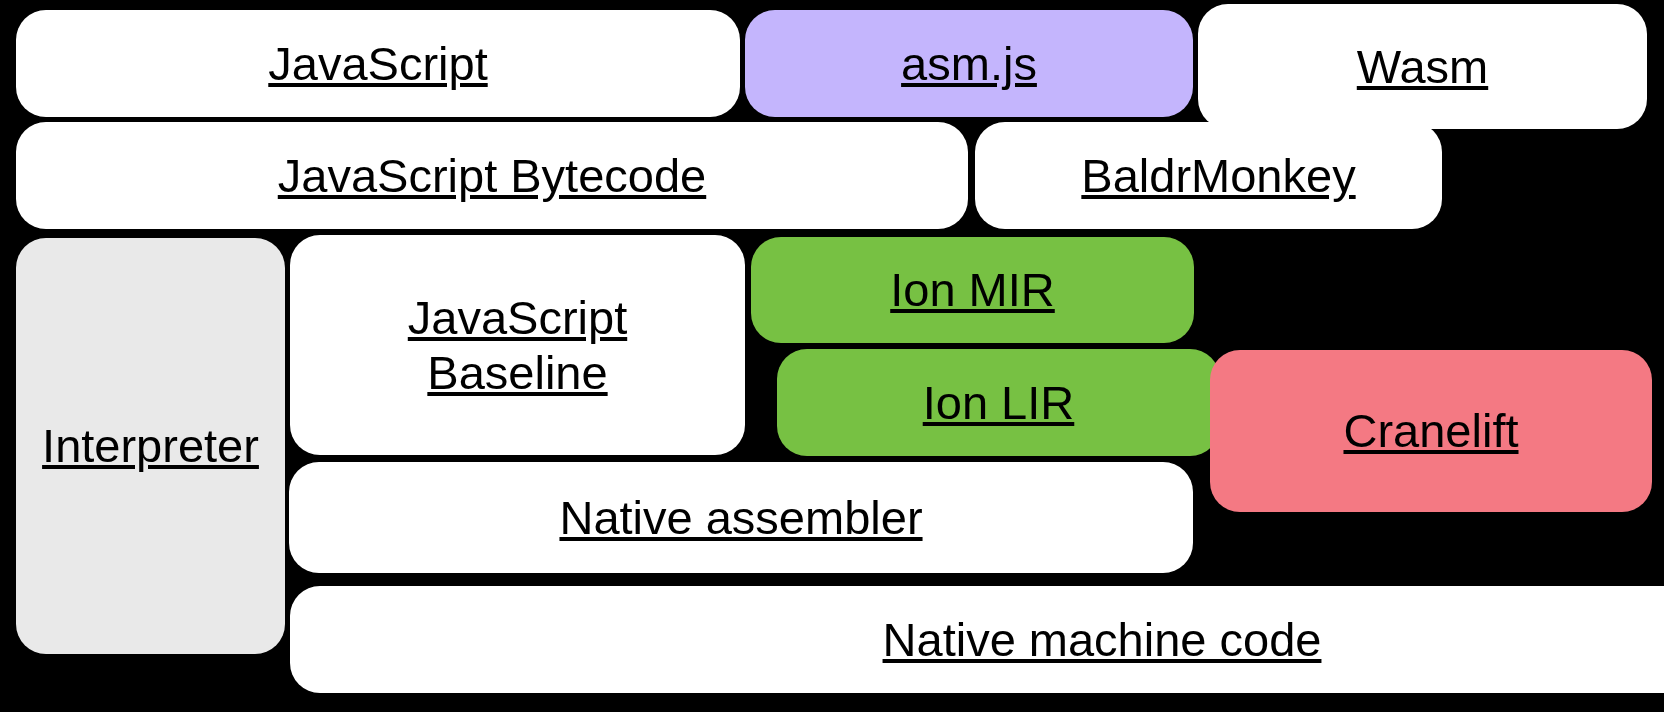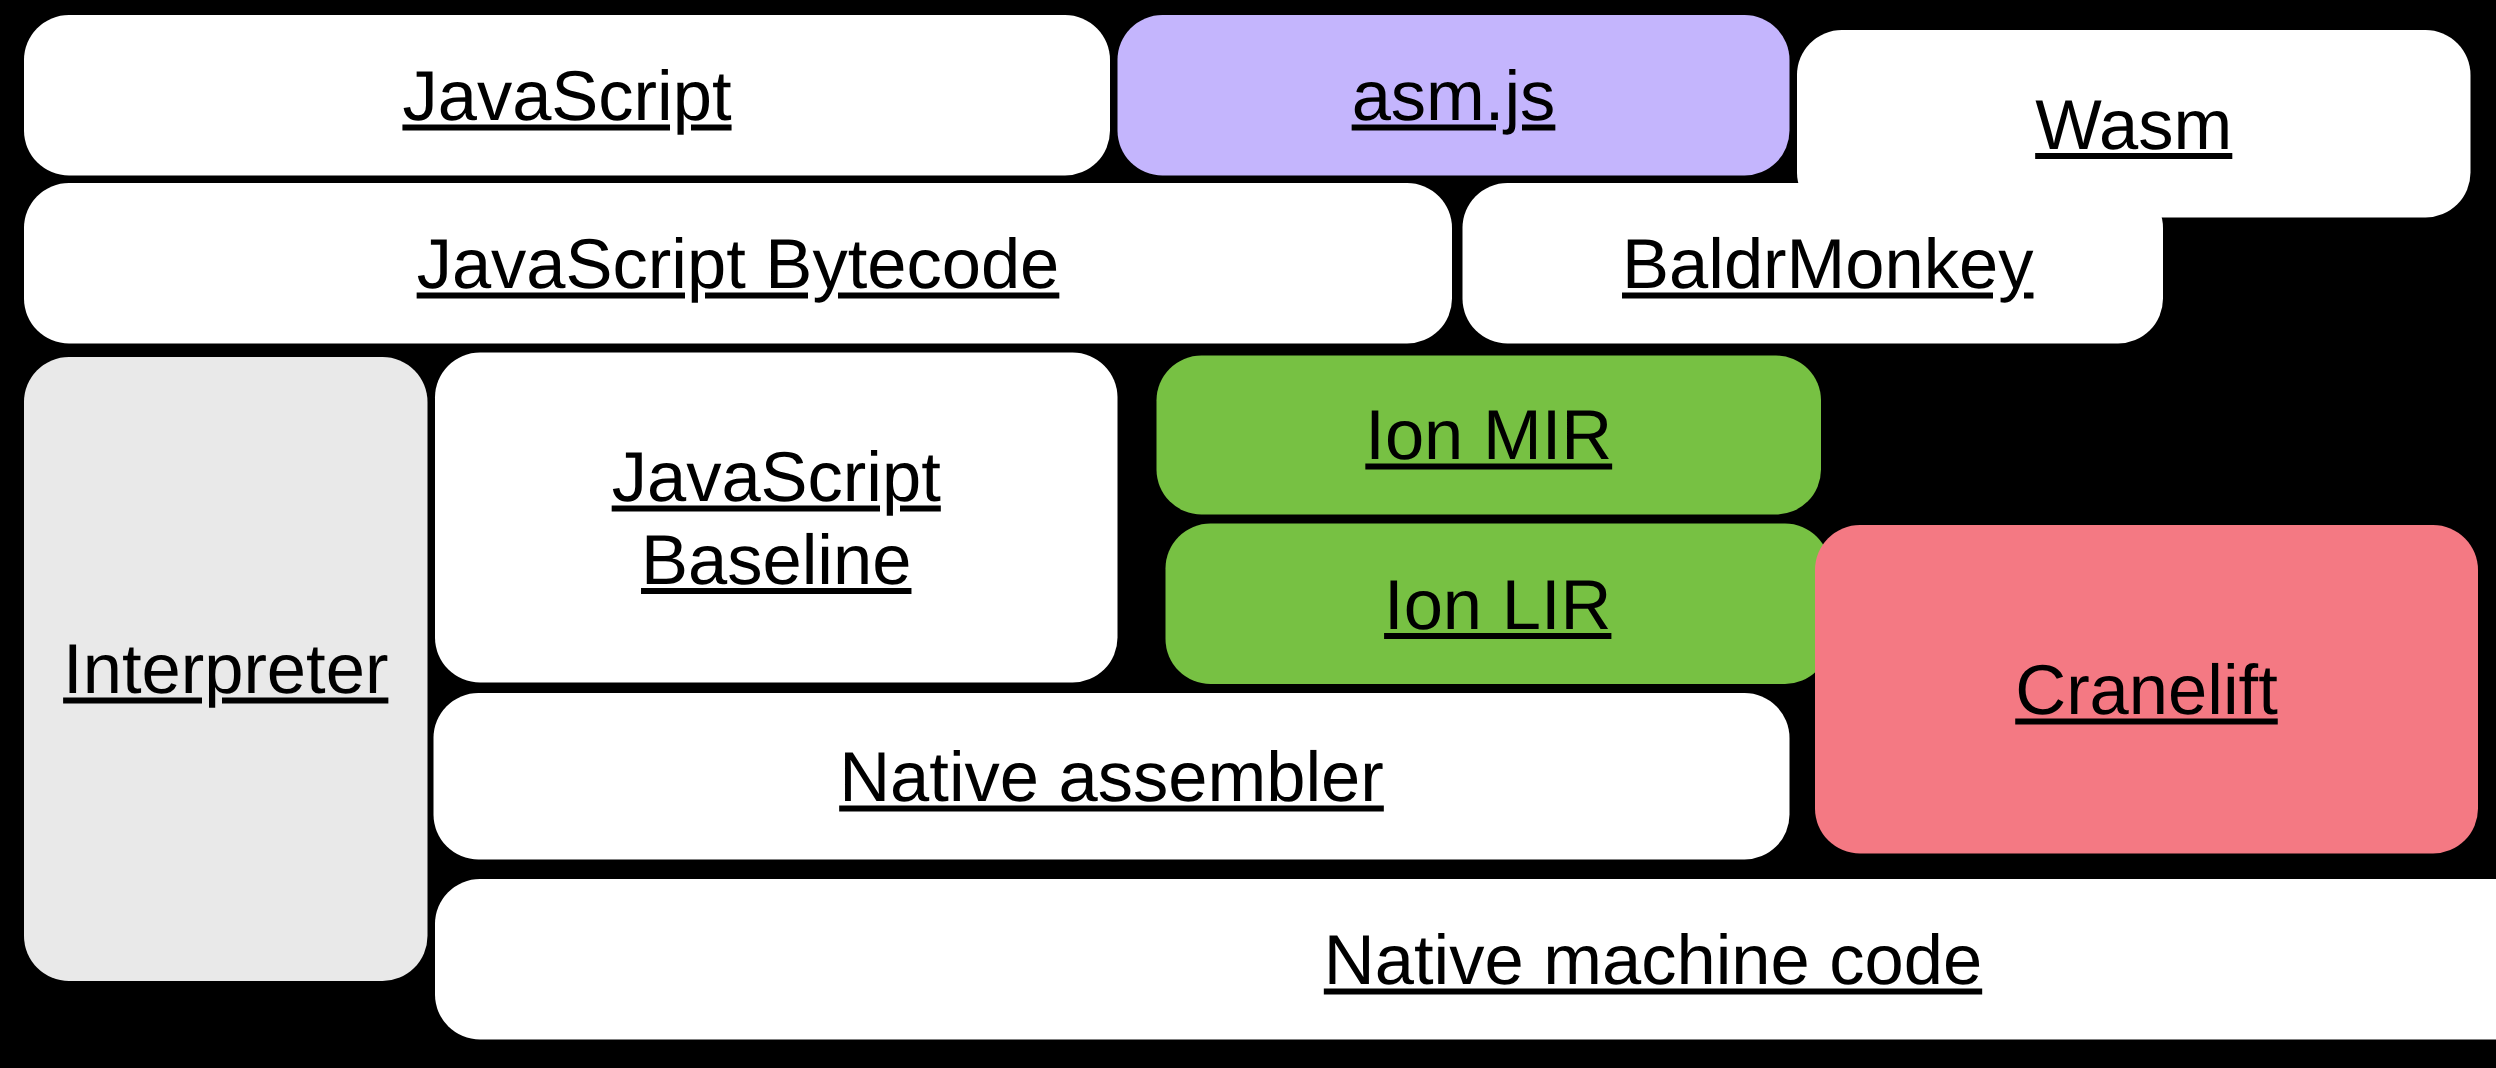--- a/index.html
+++ b/index.html
@@ -29,24 +29,24 @@
     letter-spacing: 0px;
     text-decoration: underline;
   }
 </style>
 </head>
 <body>
 
 <div id="canvas" style="background: rgb(0, 0, 0);">
     <div class="node" style="left: 16px; top: 10px; width: 724px; height: 107px; background: rgb(255, 255, 255); color: rgb(0, 0, 0);">JavaScript</div>
     <div class="node" style="left: 745px; top: 10px; width: 448px; height: 107px; background: #c4b5fd; color: rgb(0, 0, 0);">asm.js</div>
-    <div class="node" style="left: 1198px; top: 20px; width: 449px; height: 125px; background: rgb(255, 255, 255); color: rgb(0, 0, 0);">Wasm</div>
+    <div class="node" style="left: 1198px; top: 4px; width: 449px; height: 125px; background: rgb(255, 255, 255); color: rgb(0, 0, 0);">Wasm</div>
     <div class="node" style="left: 16px; top: 122px; width: 952px; height: 107px; background: rgb(255, 255, 255); color: rgb(0, 0, 0);">JavaScript Bytecode</div>
     <div class="node" style="left: 975px; top: 122px; width: 447px; height: 107px; background: rgb(255, 255, 255); color: rgb(0, 0, 0); padding-left: 20px;">BaldrMonkey</div>
     <div class="node" style="left: 16px; top: 238px; width: 269px; height: 416px; background: rgb(233, 233, 233); color: rgb(0, 0, 0);">Interpreter</div>
     <div class="node" style="left: 290px; top: 235px; width: 455px; height: 220px; background: rgb(255, 255, 255); color: rgb(0, 0, 0);">JavaScript
 Baseline</div>
-    <div class="node" style="left: 751px; top: 237px; width: 443px; height: 106px; background: rgb(119, 193, 67); color: rgb(0, 0, 0); margin-left: 20px;">Ion MIR</div>
+    <div class="node" style="left: 751px; top: 237px; width: 443px; height: 106px; background: rgb(119, 193, 67); color: rgb(0, 0, 0);">Ion MIR</div>
     <div class="node" style="left: 777px; top: 349px; width: 443px; height: 107px; background: rgb(119, 193, 67); color: rgb(0, 0, 0);">Ion LIR</div>
-    <div class="node" style="left: 1210px; top: 350px; width: 442px; height: 219px; background: rgb(244, 121, 131); color: rgb(0, 0, 0);">Cranelift</div>
+    <div class="node" style="left: 1210px; top: 350px; width: 442px; height: 162px; background: rgb(244, 121, 131); color: rgb(0, 0, 0);">Cranelift</div>
     <div class="node" style="left: 289px; top: 462px; width: 904px; height: 111px; background: rgb(255, 255, 255); color: rgb(0, 0, 0);">Native assembler</div>
     <div class="node" style="left: 290px; top: 586px; width: 1624px; height: 107px; background: rgb(255, 255, 255); color: rgb(0, 0, 0);">Native machine code</div>
   </div>
 
 </body></html>

